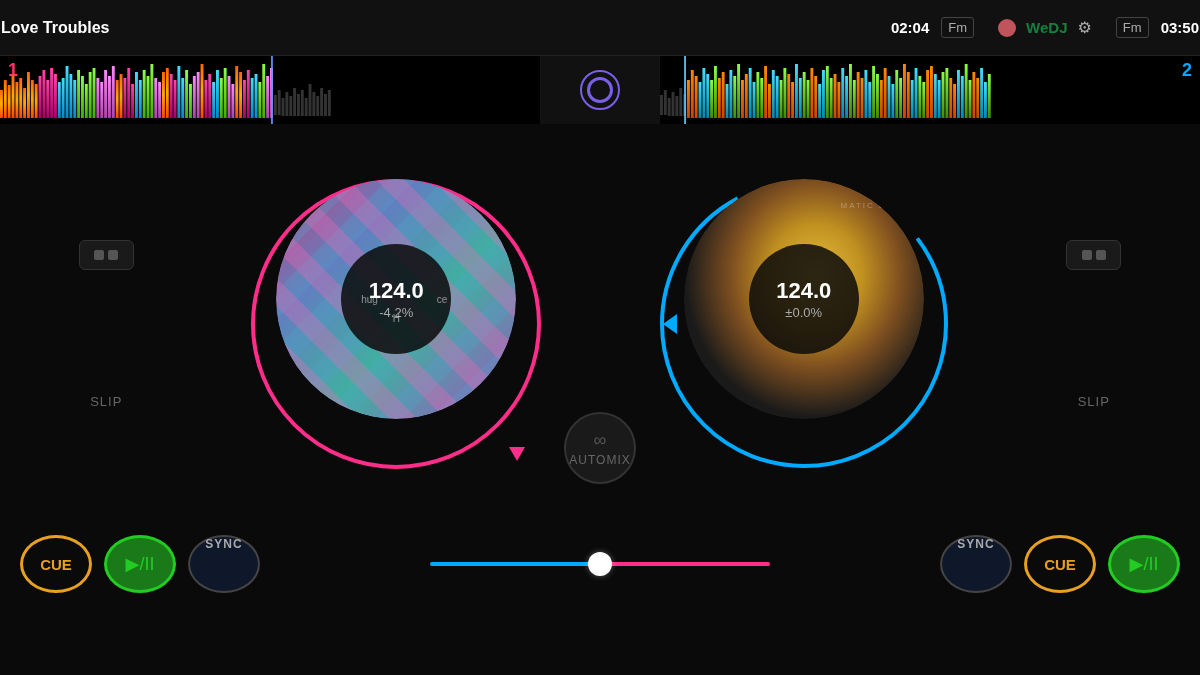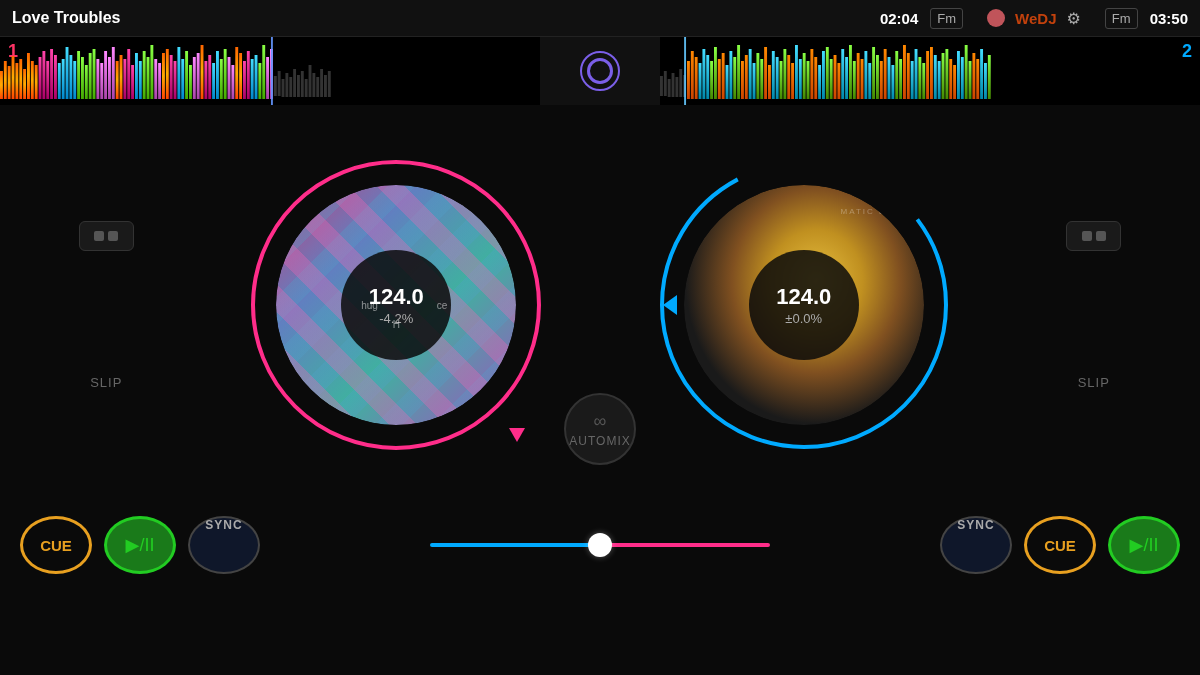--- a/index.html
+++ b/index.html
@@ -10,24 +10,24 @@
       font-family: 'Arial', sans-serif;
       color: #fff;
       overflow: hidden;
       position: relative;
     }
 
     
     .top-bar {
       display: flex;
       align-items: center;
-      height: 37px;
+      height: 56px;
       background: #111;
       border-bottom: 1px solid #222;
-      padding: 0 12px;
+      padding: 0 1px;
       gap: 8px;
     }
     .track-title-left {
       font-size: 16px;
       font-weight: bold;
       color: #fff;
       flex: 1;
     }
     .time-left {
       font-size: 15px;
@@ -51,21 +51,21 @@
     }
     .record-btn {
       width: 18px;
       height: 18px;
       background: #c0545a;
       border-radius: 50%;
     }
     .wedj-label {
       font-size: 15px;
       font-weight: bold;
-      color: #c2410c;
+      color: #15803d;
     }
     .gear-icon {
       font-size: 16px;
       color: #aaa;
     }
     .key-badge-right {
       background: transparent;
       color: #aaa;
       font-size: 13px;
       padding: 2px 6px;
@@ -196,21 +196,20 @@
       color: #666;
       letter-spacing: 1px;
     }
 
     
     .turntable-container {
       position: relative;
       width: 290px;
       height: 290px;
       display: flex;
-      align-items: center;
       justify-content: center;
     }
     .turntable-ring {
       position: absolute;
       width: 290px;
       height: 290px;
       border-radius: 50%;
       border: 4px solid transparent;
     }
     .turntable-ring-pink {

